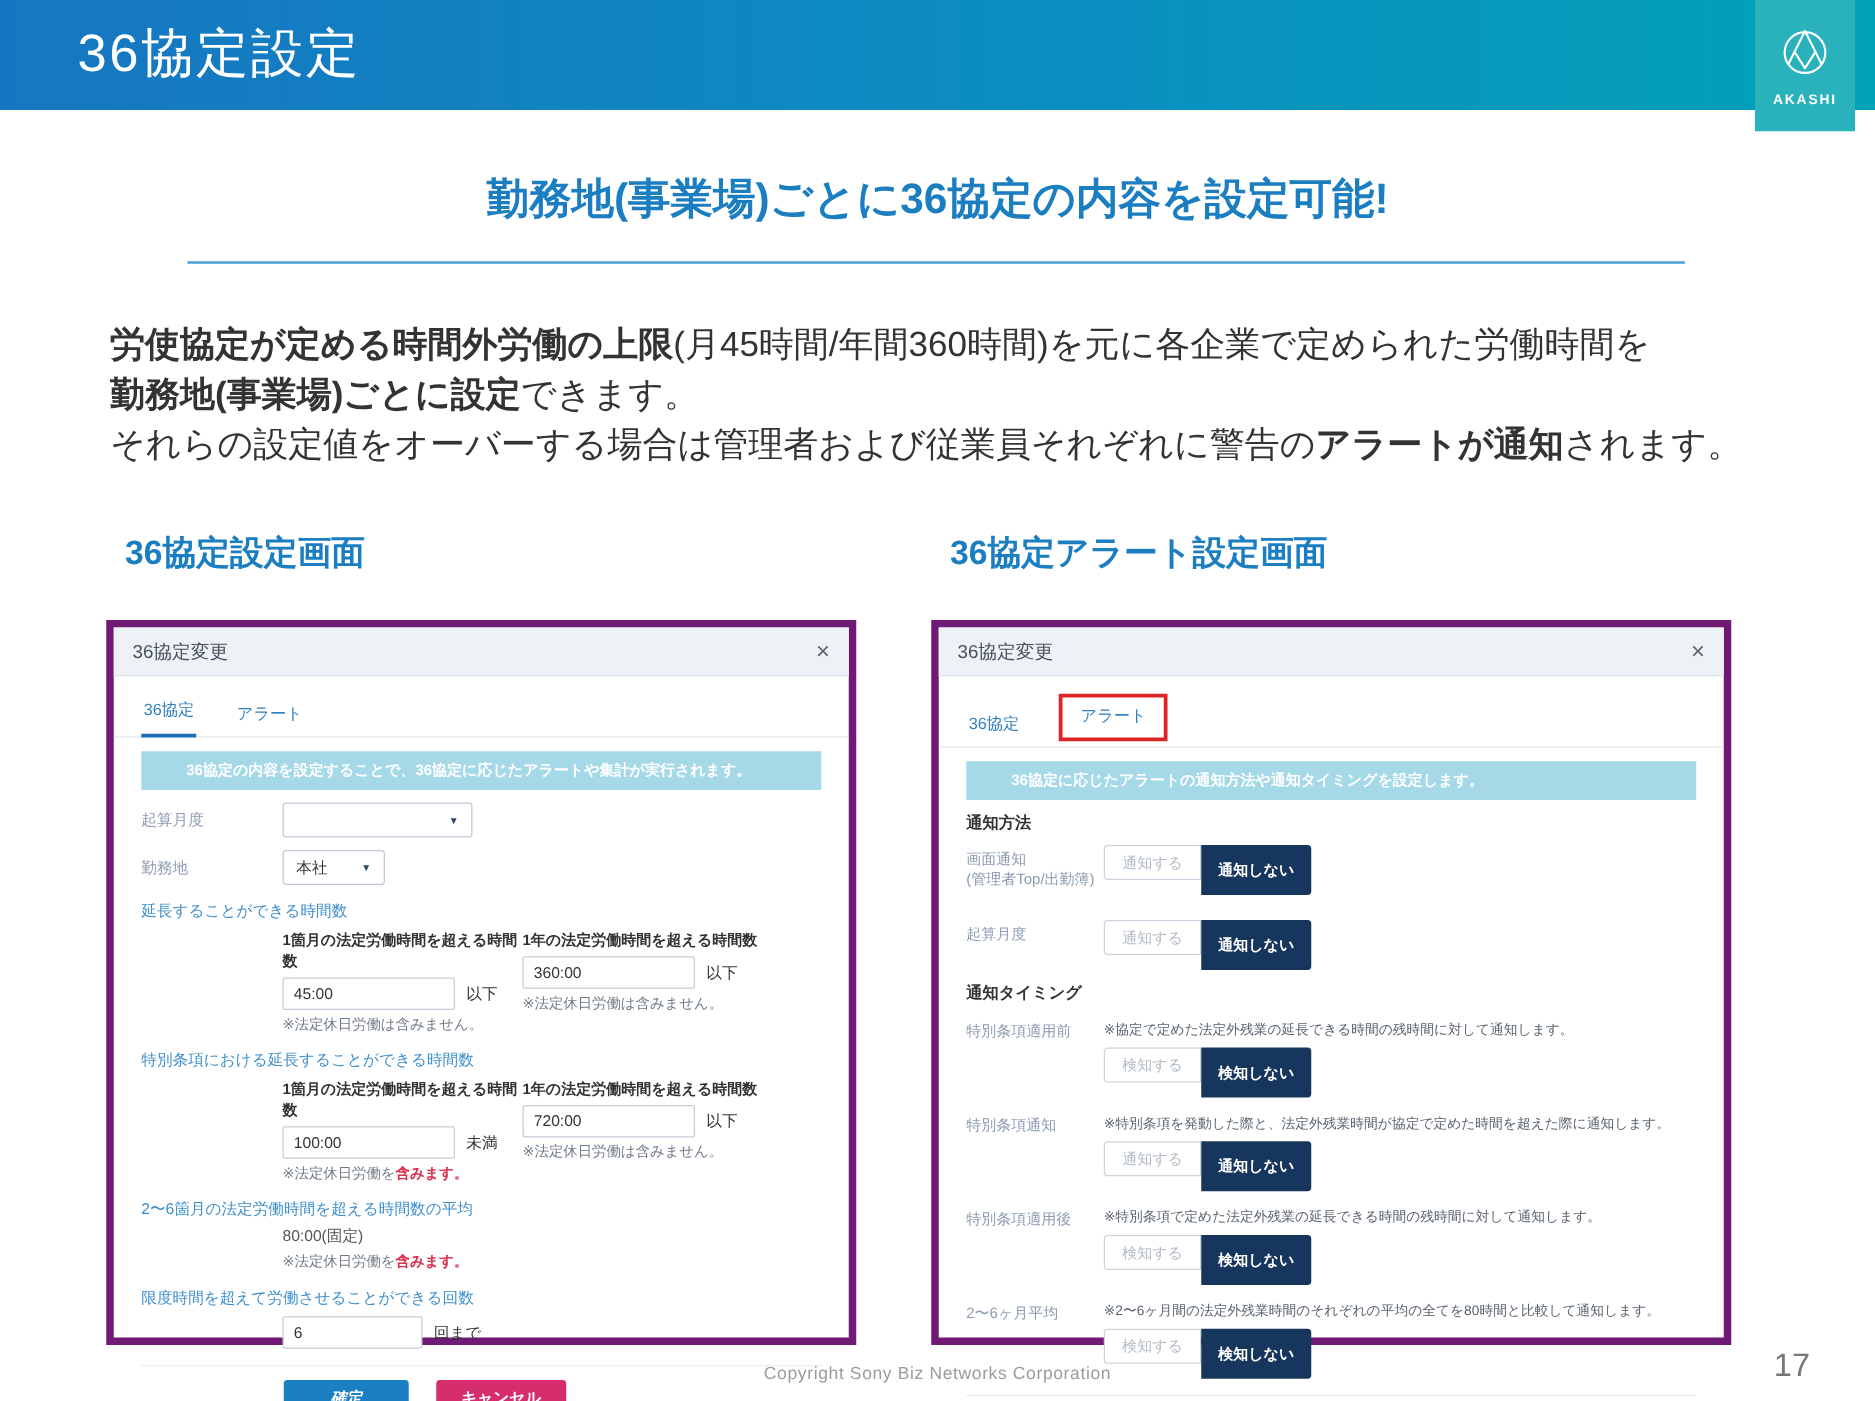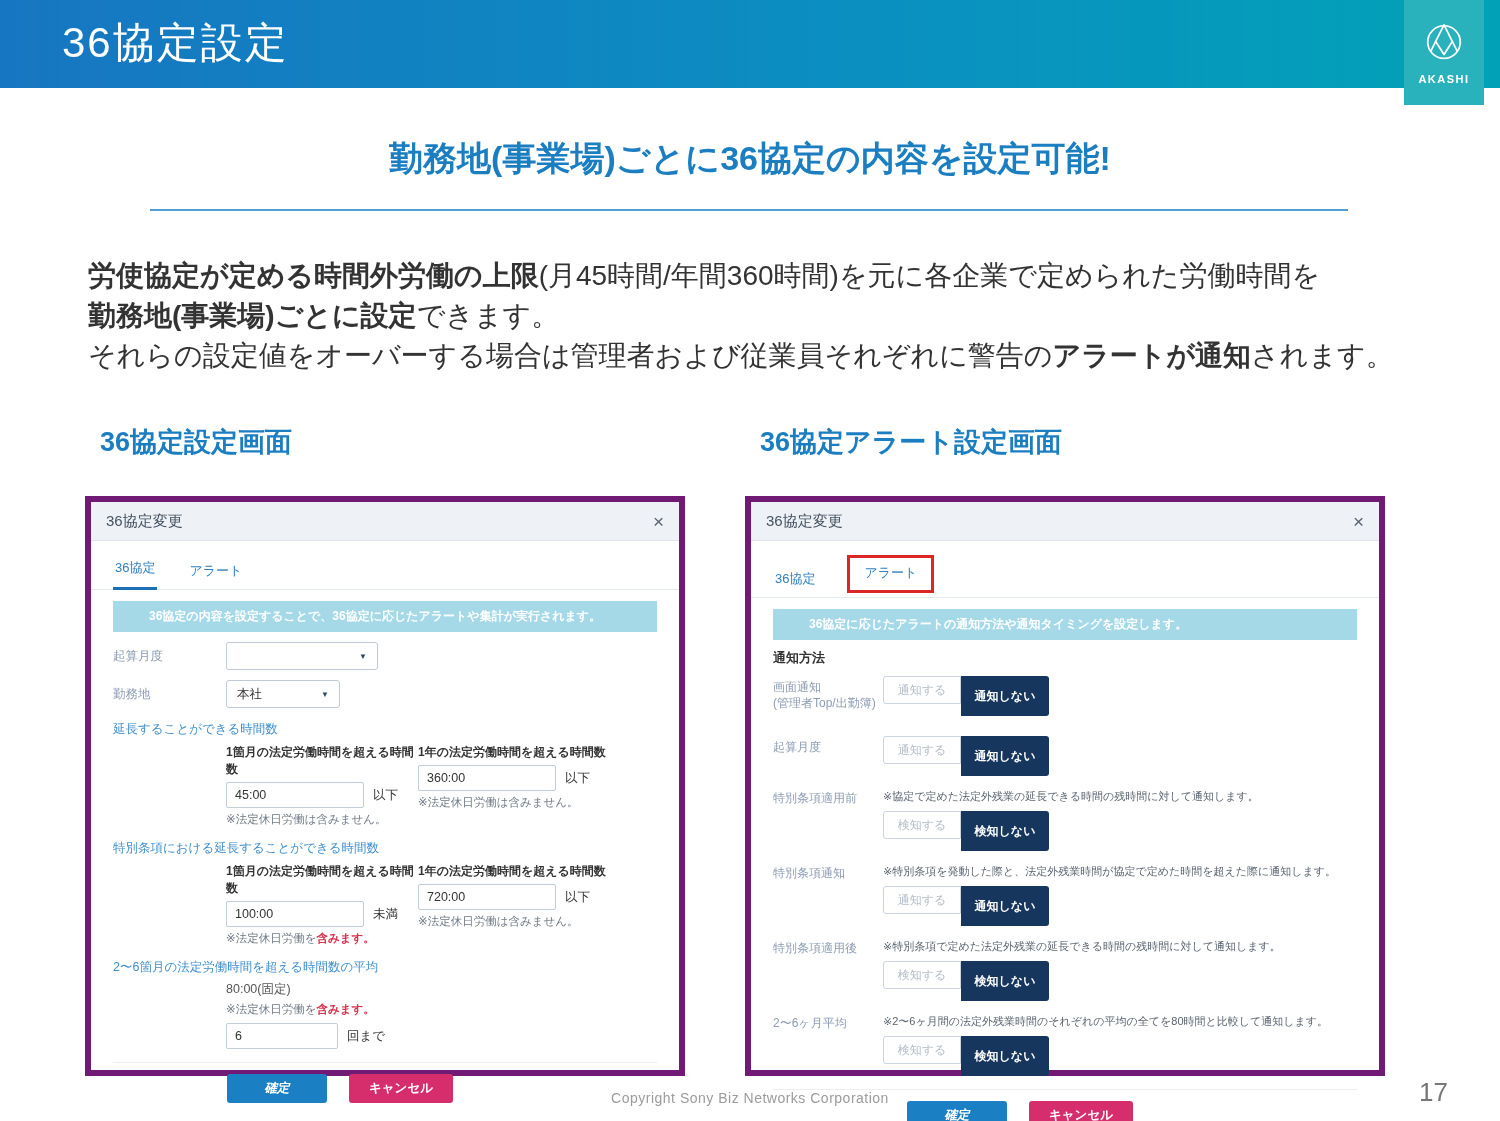--- a/index.html
+++ b/index.html
@@ -36,21 +36,21 @@
   .tab.active { border-bottom:3px solid #1b6fb5; }
   .tab-redbox { border:3px solid #dc2626; padding:6px 14px 8px; margin-bottom:4px; }
   .dlg-banner { margin:11px 22px 0; background:#a5d9e8; color:#fff; font-size:12px; font-weight:bold;
     padding:7px 10px 7px 36px; }
   .dlg-body { padding:0 22px; }
   
   .form-row { display:flex; align-items:center; margin-top:10px; }
   .flabel { width:113px; font-size:12.5px; color:#8c9cb2; }
   .selectbox { display:flex; align-items:center; justify-content:space-between; border:1px solid #bfcad6;
     border-radius:3px; height:28px; padding:0 10px; font-size:12.5px; color:#333; box-sizing:border-box; background:#fff; cursor:pointer; }
-  .sel-w1 { width:152px; } .sel-w2 { width:114px;gap:11px; }
+  .sel-w1 { width:152px; } .sel-w2 { width:82px;gap:11px; }
   .caret { font-size:8px; color:#2c4863; }
   .sec-title { margin-top:13px; font-size:12.5px; color:#3f8fcb; }
   .cols { display:flex; margin-top:6px; margin-left:113px; }
   .col { width:192px; }
   .grp-label { font-size:12px; font-weight:bold; color:#333; }
   .grp-input-row { display:flex; align-items:center; margin-top:4px; }
   .grp-input { width:138px; height:26px; border:1px solid #c3cdd8; border-radius:2px; font-size:12.5px;
     padding:0 8px; color:#333; box-sizing:border-box; font-family:inherit; }
   .suffix { margin-left:9px; font-size:12.5px; color:#333; }
   .note { margin-top:4px; font-size:11.5px; color:#707a86; }
@@ -179,20 +179,21 @@
             <span class="suffix">以下</span>
           </div>
           <div class="note"><span>※法定休日労働は含みません。</span><span class="note-em"></span></div>
         </div>
       </div>
 
       <div class="sec-title">2〜6箇月の法定労働時間を超える時間数の平均</div>
       <div class="fixed-val">80:00(固定)</div>
       <div class="note fixed-note"><span>※法定休日労働を</span><span class="note-em">含みます。</span></div>
 
+      <div class="sec-title">限度時間を超えて労働させることができる回数</div>
       <div class="cols">
         <div class="col">
           <div class="grp-input-row" style="margin-top:0;">
             <input class="grp-input" style="width: 112px;" readonly="" value="6">
             <span class="suffix">回まで</span>
           </div>
         </div>
       </div>
 
       <div class="dlg-divider"></div>
@@ -231,20 +232,21 @@
       <div class="method-row gap">
         <span class="mlabel">
           <span>起算月度</span>
         </span>
         <span class="toggle">
           <span class="tg-off">通知する</span>
           <span class="tg-on">通知しない</span>
         </span>
       </div>
 
+      <div class="group-heading">通知タイミング</div>
 
       <div class="timing-row">
         <span class="tlabel">特別条項適用前</span>
         <span class="timing-right">
           <div class="tnote">※協定で定めた法定外残業の延長できる時間の残時間に対して通知します。</div>
           <span class="toggle">
             <span class="tg-off">検知する</span>
             <span class="tg-on">検知しない</span>
           </span>
         </span>

